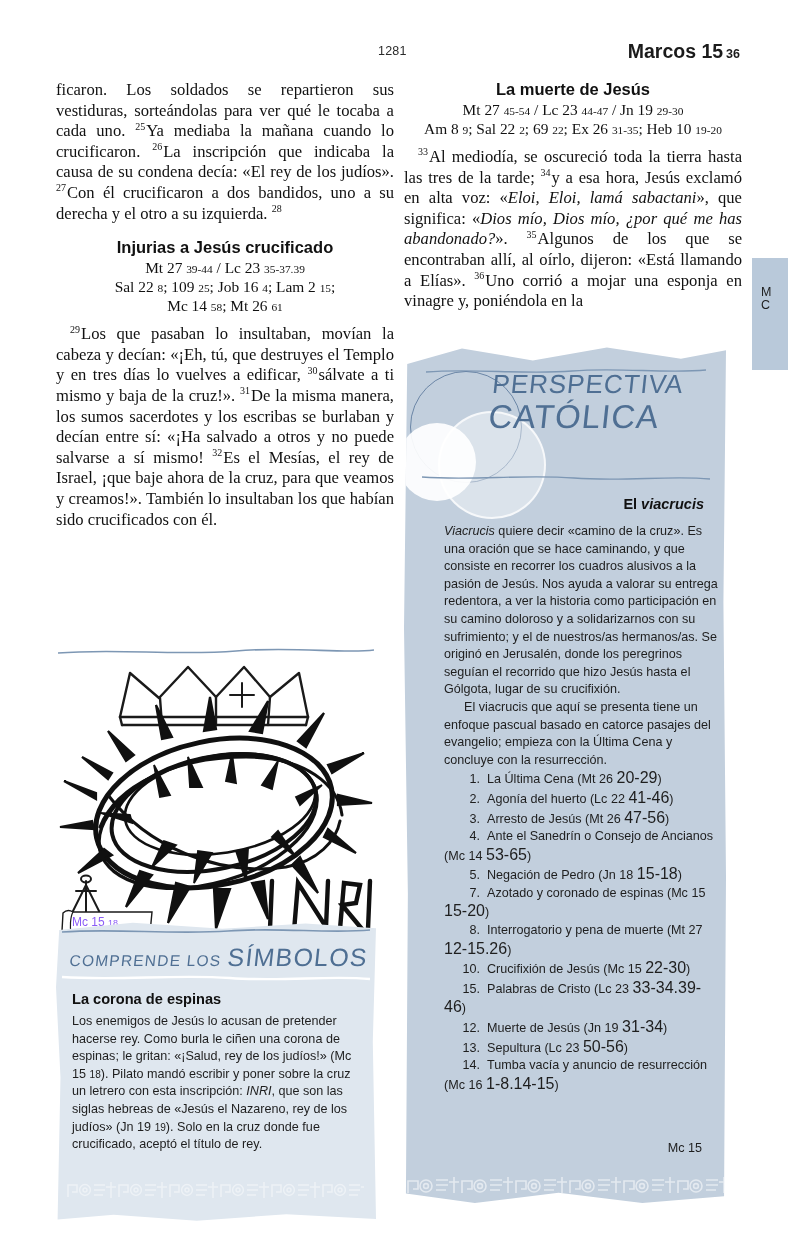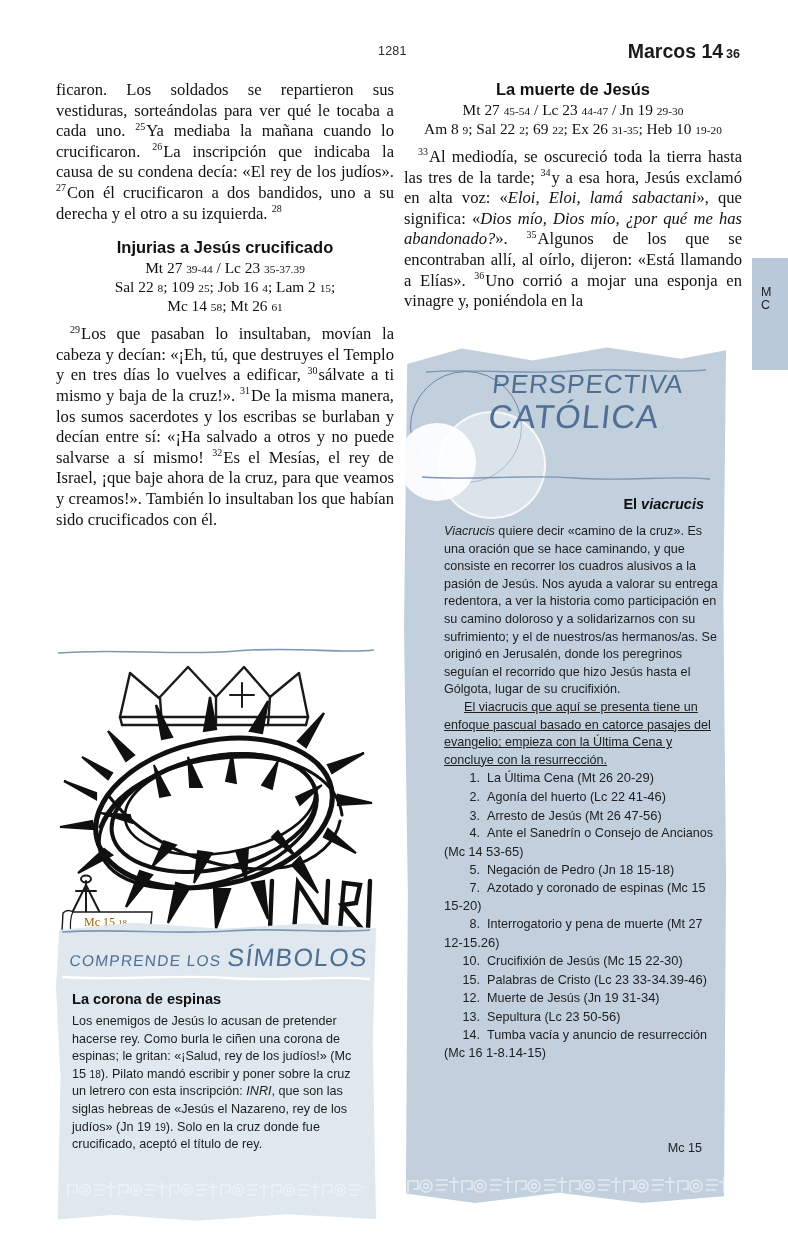--- a/index.html
+++ b/index.html
@@ -122,22 +122,22 @@
     font-size:14.5px; font-weight:bold; color:#111;
   }
   .persp-sub i { font-style:italic; }
 
   .persp-body {
     position:absolute; left:40px; top:178px; width:276px;
     font-family:"Liberation Sans", sans-serif;
     font-size:12.6px; line-height:17.6px; color:#1e1e1e;
   }
   .persp-body p { margin:0; }
-  .persp-body p.ind { text-indent:20px;text-decoration:underline; }
-  .persp-body .sm { font-size:13px; }
+  .persp-body p.ind { text-indent:20px; }
+  .persp-body .sm { font-size:16px; }
   .persp-body ol { margin:0; padding:0; list-style:none; }
   .persp-body ol li { margin:0; text-indent:0; padding-left:0; }
   .persp-body ol li .num { display:inline-block; width:36px; text-align:right; margin-right:7px; }
   .persp-sign {
     position:absolute; right:24px; bottom:48px;
     font-family:"Liberation Sans", sans-serif;
     font-size:12.6px; color:#1e1e1e;
   }
 
   
@@ -191,31 +191,31 @@
     position:absolute; left:8px; bottom:22px; width:300px; height:20px;
     opacity:0.45;
   }
 
   
   .ribbon {
     position:absolute; left:4px; top:262px; width:96px; height:30px;
   }
   .ribbon-text {
     position:absolute; left:16px; top:270px;
-    font-family:Liberation Serif, serif;
-    font-size:12px; color:#a16207;margin-left:12px;
+    font-family:Liberation Sans, sans-serif;
+    font-size:12px; color:#8b5cf6;
   }
   .ribbon-text .sm { font-size:9px; }
 </style>
 </head>
 <body>
 
 <div class="folio">1281</div>
 <div class="book-ref">
-  <span>Marcos 14</span><span class="vs">36</span>
+  <span>Marcos 15</span><span class="vs">36</span>
 </div>
 
 <div class="thumb-tab">
   <span><em style="font-style:normal">M</em><br><em style="font-style:normal">C</em></span>
 </div>
 
 <div class="col col-left">
   <div class="body-text">
     <p id="lc-p1">ficaron. Los soldados se repartieron sus vestiduras, sorteándolas para ver qué le tocaba a cada uno. <sup class="vn">25</sup>Ya mediaba la mañana cuando lo crucificaron. <sup class="vn">26</sup>La inscripción que indicaba la causa de su condena decía: «El rey de los judíos». <sup class="vn">27</sup>Con él crucificaron a dos bandidos, uno a su derecha y el otro a su izquierda. <sup class="vn">28</sup></p>
   </div>

